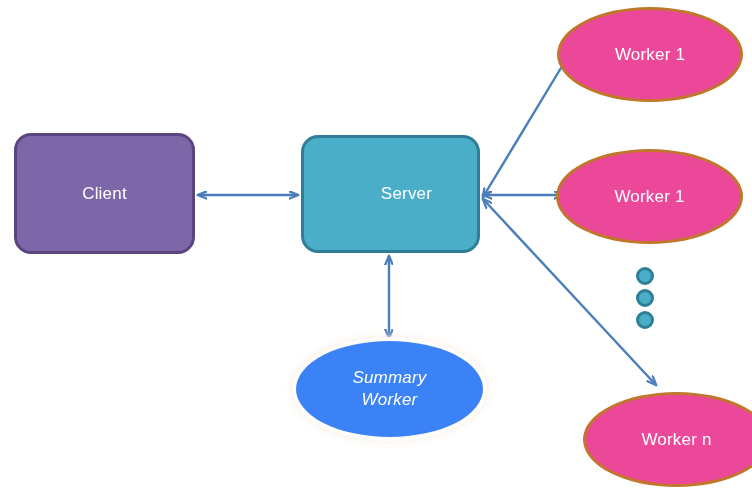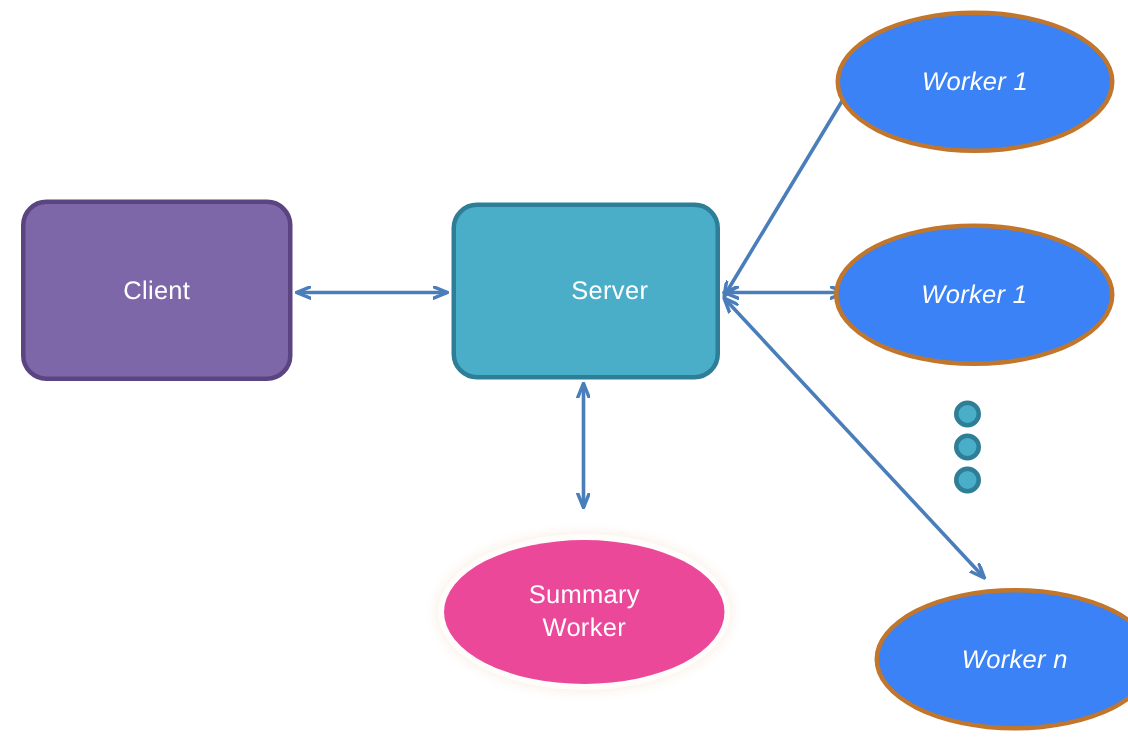--- a/index.html
+++ b/index.html
@@ -58,23 +58,22 @@
     width: 179px;
     height: 118px;
     background: #4AAEC9;
     border-color: #2F7E97;
     padding-left: 32px;
   }
   .ellipse-node {
     border-radius: 50%;
     border-style: solid;
     border-width: 3px;
-    background: #3b82f6;
+    background: #ec4899;
     border-color: #C1762B;
-    font-style: italic;
   }
   .worker1-node {
     left: 557px;
     top: 7px;
     width: 186px;
     height: 95px;
   }
   .worker2-node {
     left: 556px;
     top: 149px;
@@ -83,28 +82,29 @@
   }
   .workern-node {
     left: 583px;
     top: 392px;
     width: 187px;
     height: 95px;
     justify-content: center;
   }
   .summary-node {
     left: 296px;
-    top: 360px;
+    top: 341px;
     width: 187px;
     height: 96px;
     border-radius: 50%;
-    background: #ec4899;
+    background: #3b82f6;
     border: none;
     box-shadow: 0 0 0 4px rgba(255,255,255,0.82),
                 0 0 7px 5px rgba(250,238,228,0.95);
+    font-style: italic;
   }
   .dots-group {
     position: absolute;
     left: 636px;
     top: 267px;
     width: 22px;
     height: 62px;
     z-index: 3;
   }
   .dot {

